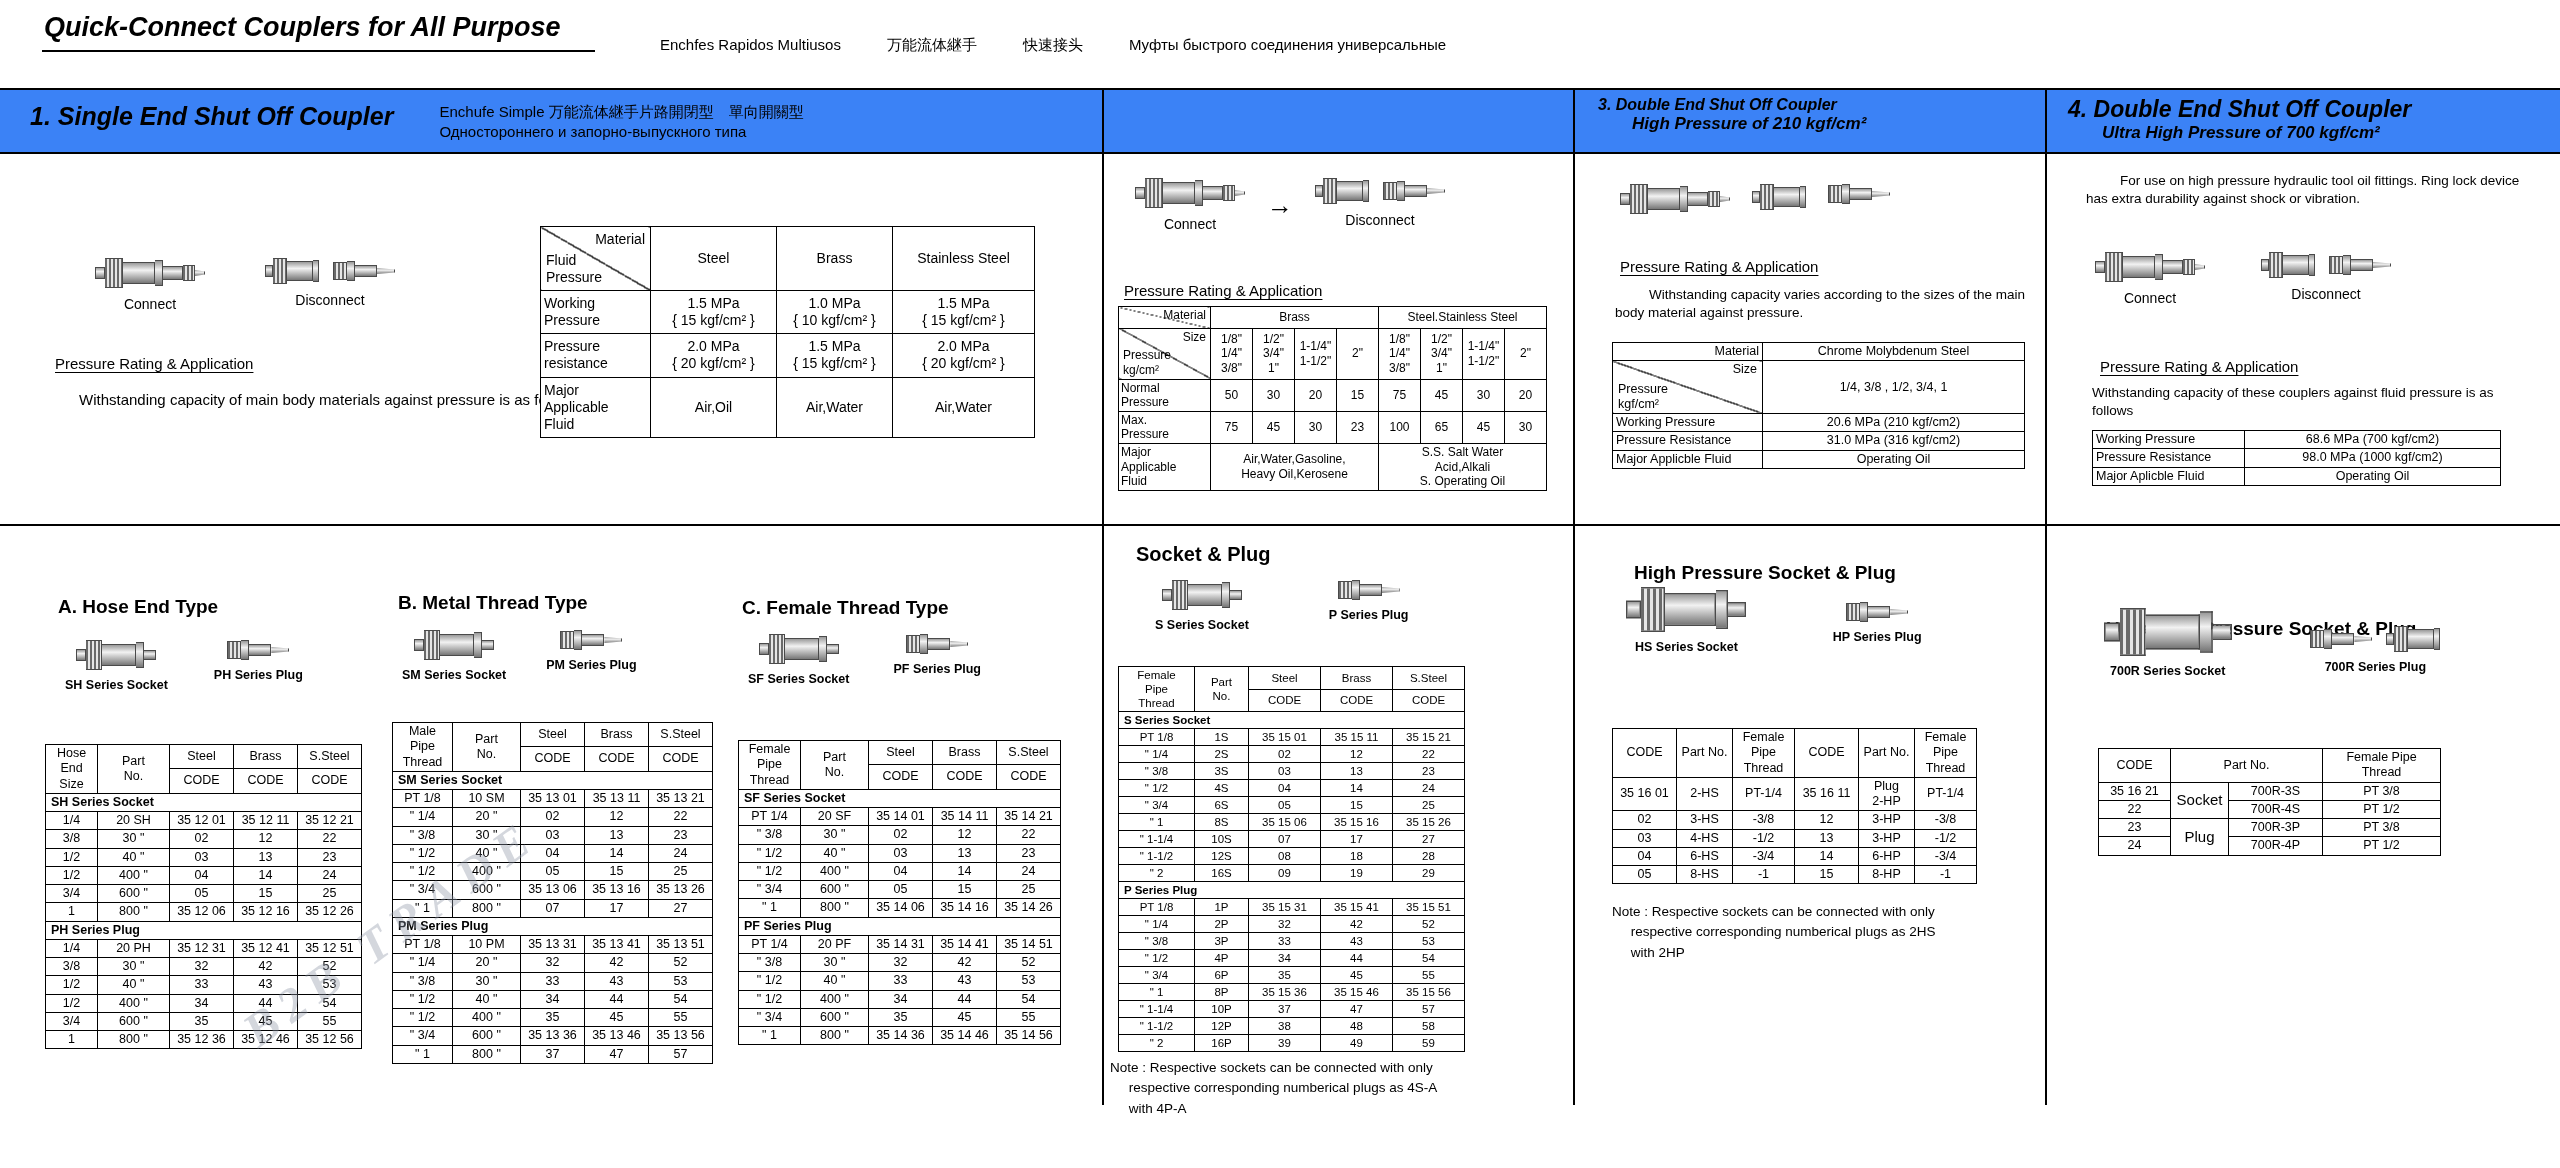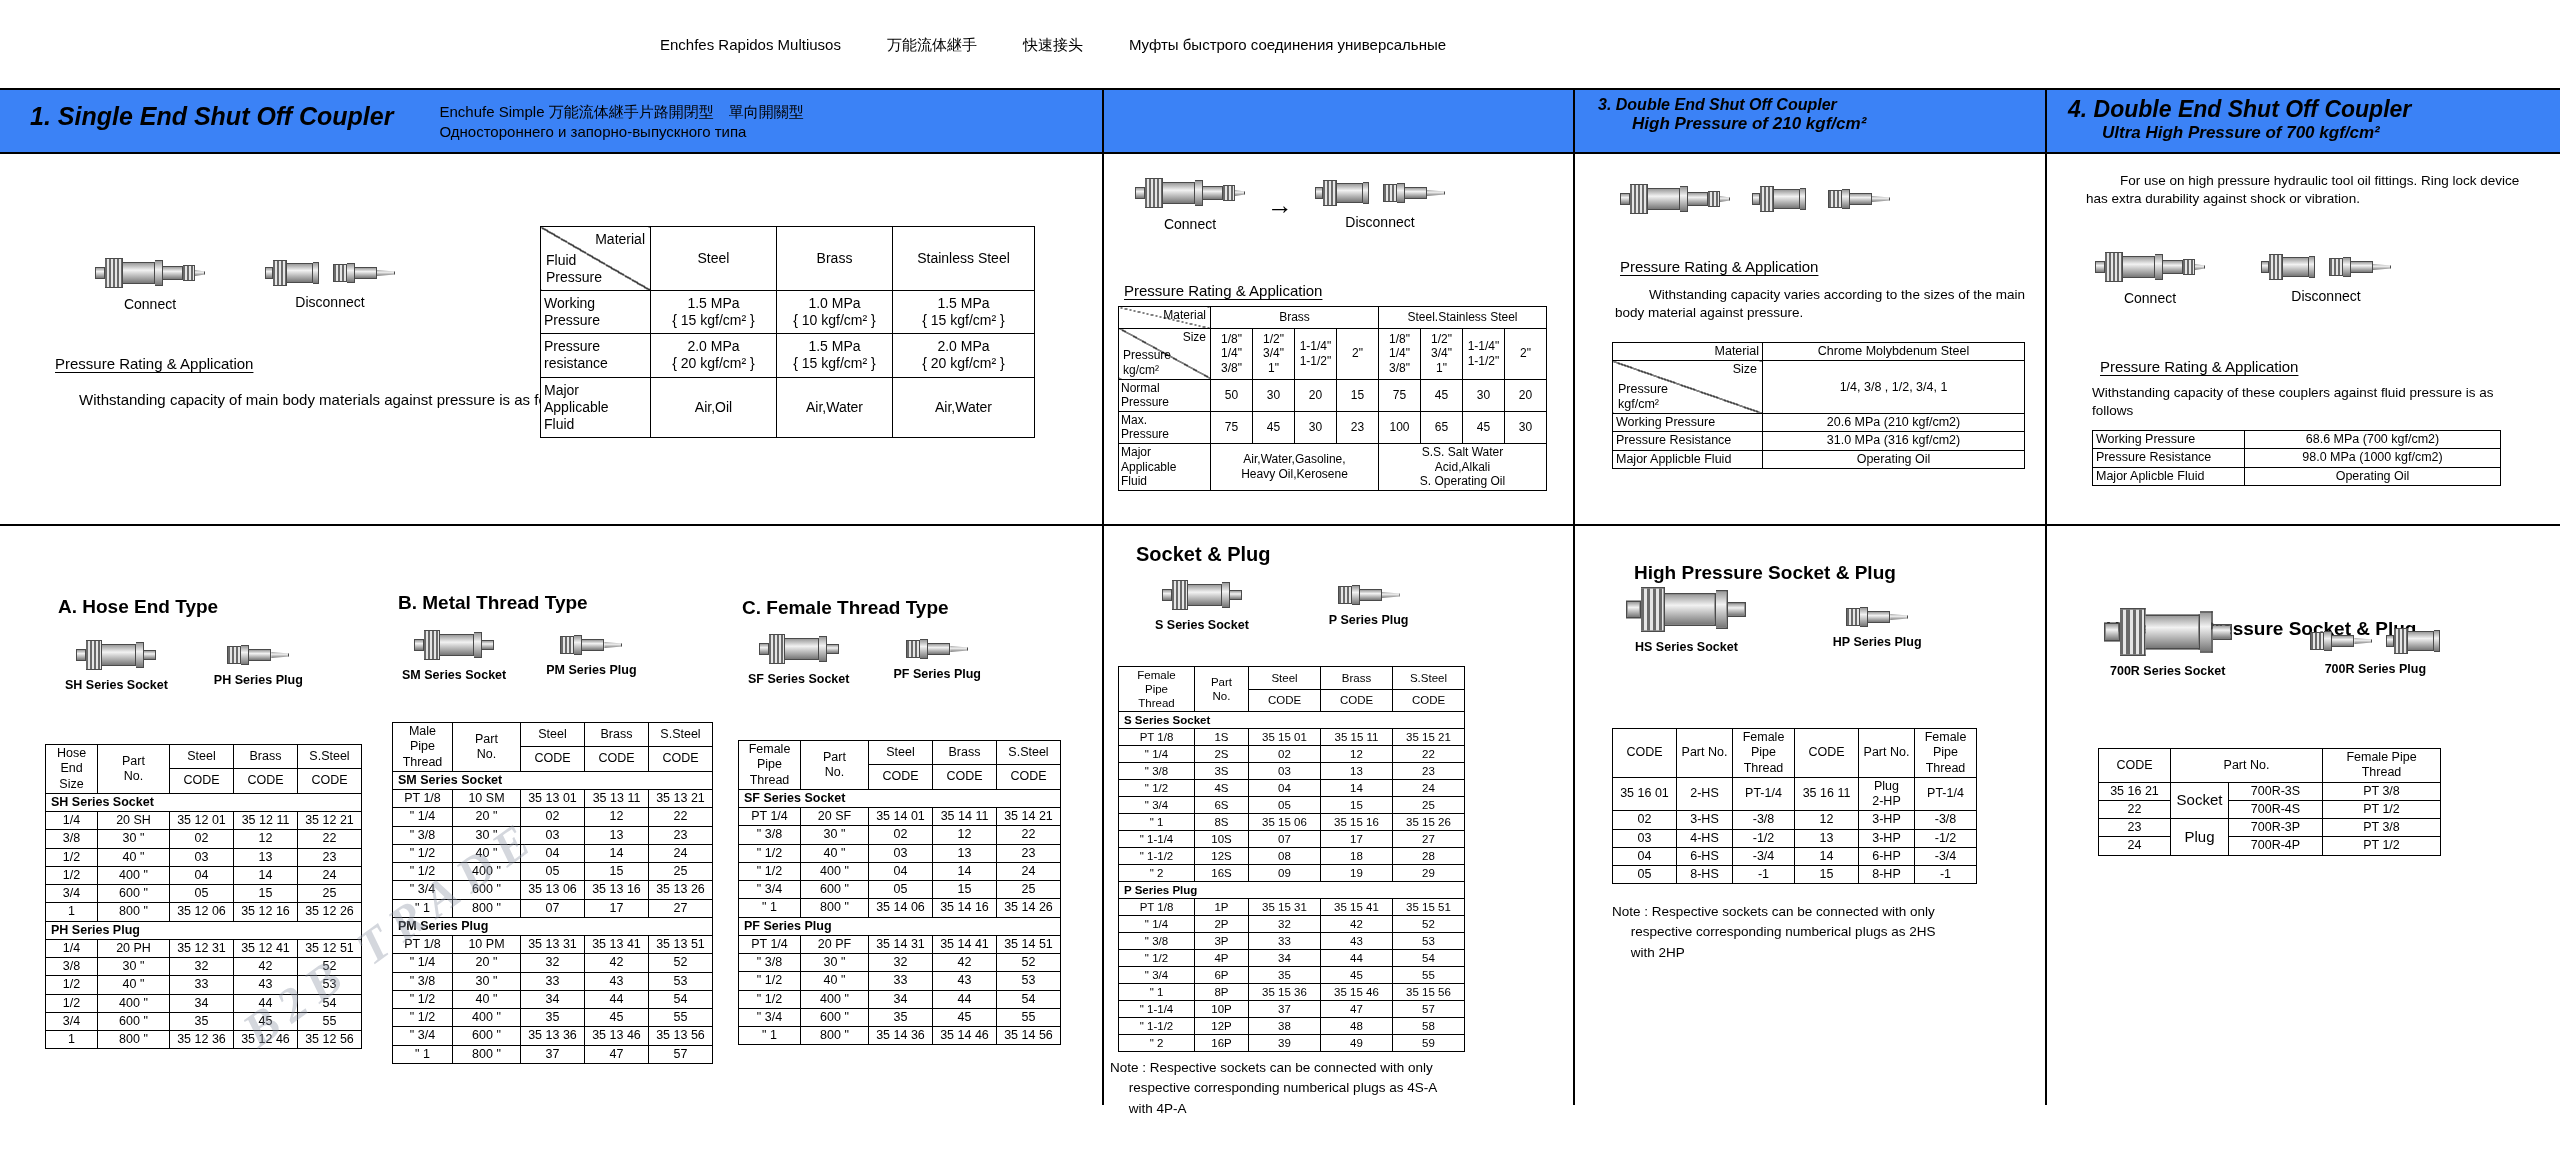--- a/index.html
+++ b/index.html
@@ -25,39 +25,42 @@
 .tb .l{text-align:left}
 .tb .r{text-align:right}
 .tb .sec{text-align:left;font-weight:bold;padding-left:5px}
 .tb .sub{font-size:15px}
 .t-fluid td{font-size:14px;padding:4px 3px}
 .t-press td{font-size:12px;padding:1px 2px}
 .t-sp td{font-size:11.5px;padding:1px 2px}
 .diag{position:relative;background-image:linear-gradient(to top right,transparent 49.4%,#000 49.4%,#000 50.6%,transparent 50.6%)}
 .diag .dtr{text-align:right;padding:0 2px 2px 16px;white-space:pre-line}
 .diag .dbl{text-align:left;padding:2px 16px 0 2px;white-space:pre-line}
-.figrow{position:absolute;display:flex;align-items:center}
+.figrow{position:absolute;display:flex;align-items:flex-start}
 figure{display:flex;flex-direction:column;align-items:center;gap:8px;margin:0}
 figcaption{font-size:12.5px;font-weight:bold;white-space:nowrap}
 figcaption.n{font-weight:normal;font-size:14px}
 .imgs{display:flex;gap:14px;align-items:center}
 .art{display:flex;align-items:center}
 .seg{display:block;background:linear-gradient(180deg,#9a9a9a,#f2f2f2 36%,#777);border:1px solid #4a4a4a;border-left:none}
 .art .seg:first-child{border-left:1px solid #4a4a4a}
 .seg.k{background:repeating-linear-gradient(90deg,#6a6a6a 0 2px,#e6e6e6 2px 4px)}
 .seg.t{clip-path:polygon(0 12%,100% 30%,100% 70%,0 88%)}
 .arrow{font-size:26px;line-height:1;padding:0 12px;align-self:center}
 .note{font-size:13.5px;white-space:pre;line-height:1.5}
 .wm{position:absolute;left:215px;top:905px;font-size:48px;font-style:italic;font-weight:bold;font-family:"Liberation Serif",serif;color:#8f97a8;opacity:.38;transform:rotate(-36deg);letter-spacing:10px}
 </style>
 </head>
 <body>
 
 <div class="page">
 
+  <div class="abs" style="left:42px;top:12px">
+    <h1 class="title">Quick-Connect Couplers for All Purpose</h1>
+  </div>
   <div class="abs langs" style="left:660px;top:36px">
     <span>Enchfes Rapidos Multiusos</span>
     <span>万能流体継手</span>
     <span>快速接头</span>
     <span>Муфты быстрого соединения универсальные</span>
   </div>
 
   <div class="band">
     <div class="abs" style="left:30px;top:12px;display:flex;gap:46px">
       <div class="bt">1. Single End Shut Off Coupler</div>

